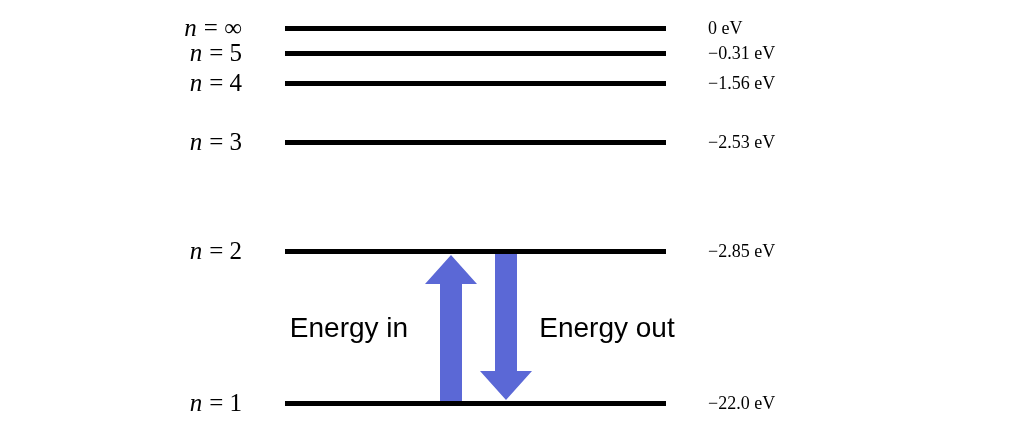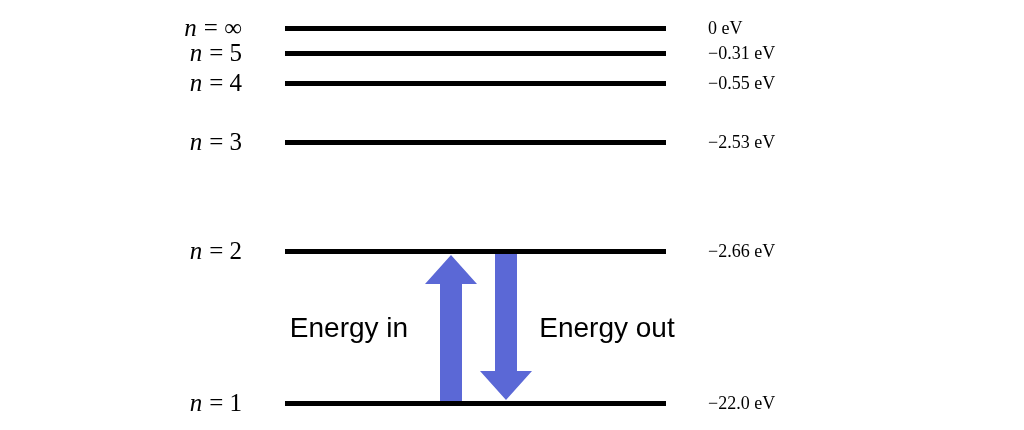--- a/index.html
+++ b/index.html
@@ -100,37 +100,37 @@
     </div>
     <div class="level-line"></div>
     <div class="level-energy">−0.31 eV</div>
   </div>
 
   <div class="level" style="top:83px">
     <div class="level-label">
       <i class="lvl-var">n</i><span class="lvl-rest">= 4</span>
     </div>
     <div class="level-line"></div>
-    <div class="level-energy">−0.55 eV</div>
+    <div class="level-energy">−1.56 eV</div>
   </div>
 
   <div class="level" style="top:142px">
     <div class="level-label">
       <i class="lvl-var">n</i><span class="lvl-rest">= 3</span>
     </div>
     <div class="level-line"></div>
     <div class="level-energy">−2.53 eV</div>
   </div>
 
   <div class="level" style="top:251px">
     <div class="level-label">
       <i class="lvl-var">n</i><span class="lvl-rest">= 2</span>
     </div>
     <div class="level-line"></div>
-    <div class="level-energy">−2.66 eV</div>
+    <div class="level-energy">−2.85 eV</div>
   </div>
 
   <div class="level" style="top:403px">
     <div class="level-label">
       <i class="lvl-var">n</i><span class="lvl-rest">= 1</span>
     </div>
     <div class="level-line"></div>
     <div class="level-energy">−22.0 eV</div>
   </div>
 

